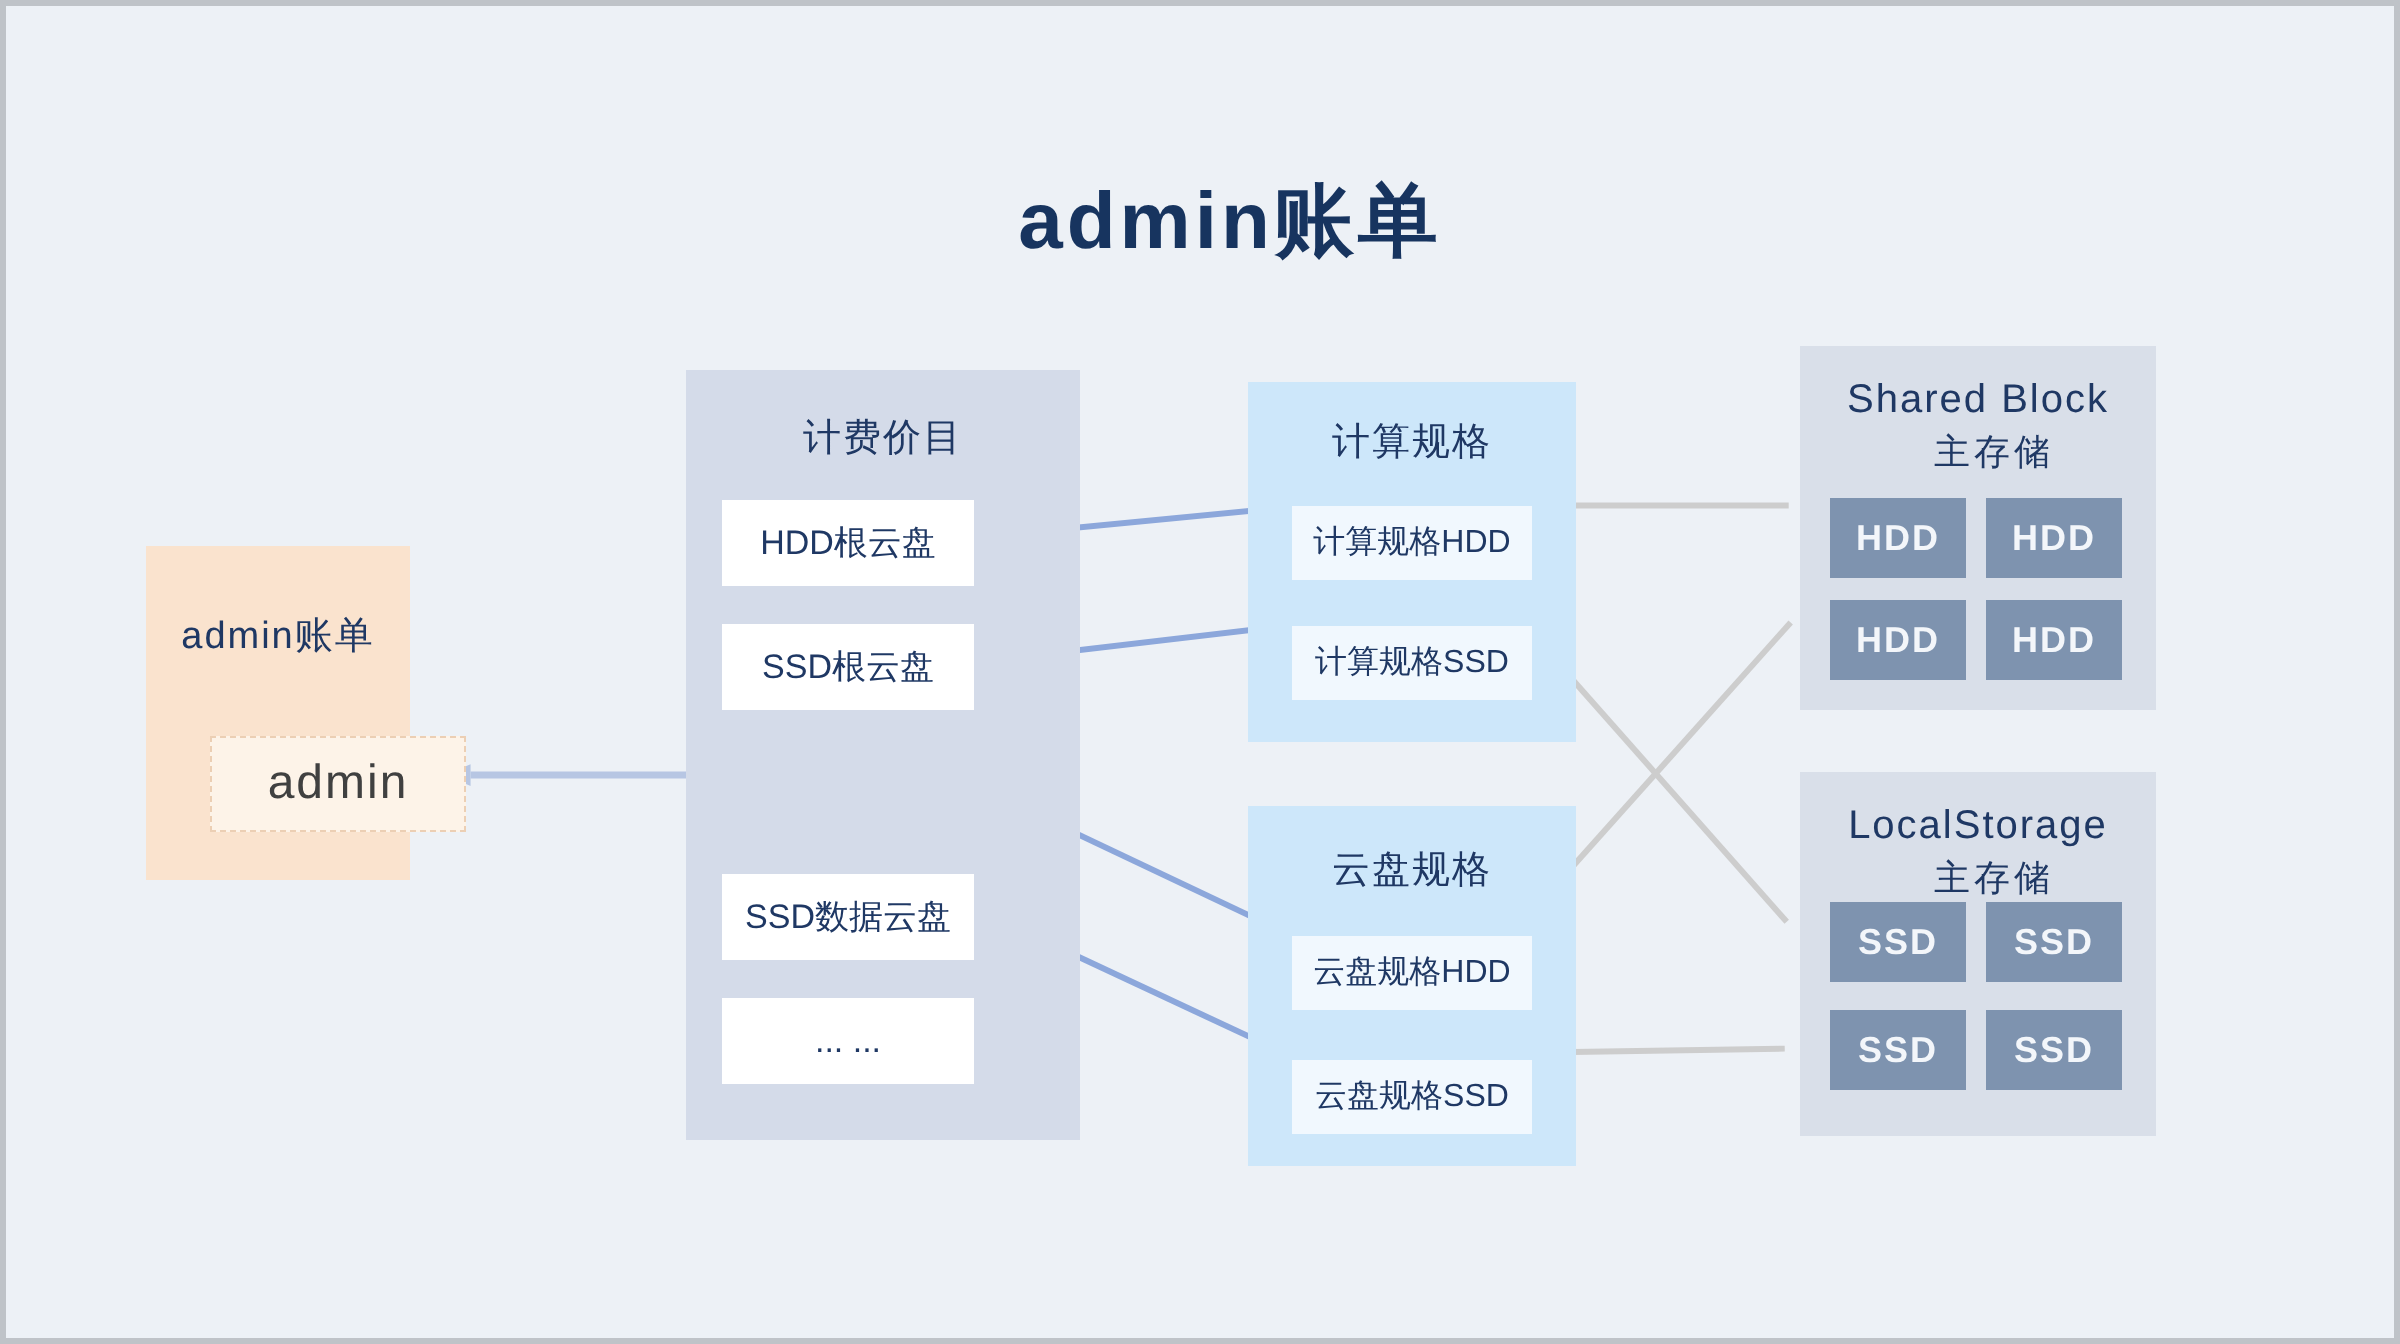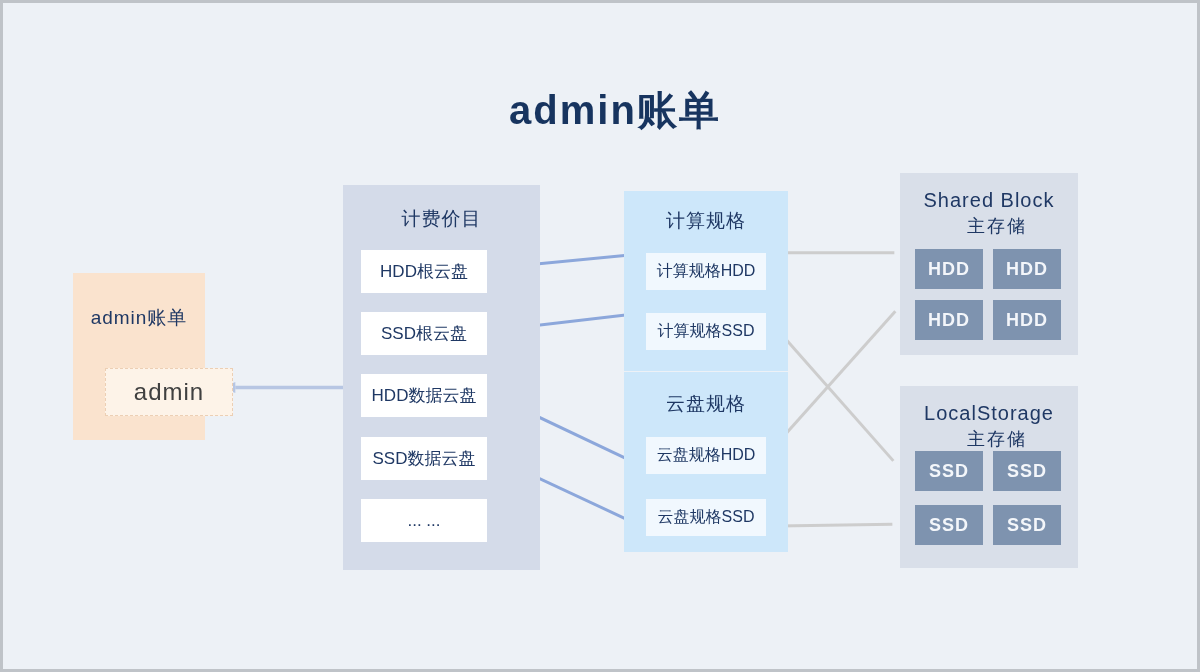--- a/index.html
+++ b/index.html
@@ -32,21 +32,21 @@
     font-size:24px;color:#404040;letter-spacing:1px;margin-left:15px;
   }
   .pricing-panel{left:340px;top:182px;width:186px;height:385px;background:#d4dbe9;padding-left:11px;}
   .white-item{
     position:absolute;left:18px;width:126px;height:43px;background:#ffffff;
     display:flex;align-items:center;justify-content:center;
     font-size:17px;color:#1f3864;
   }
   .spec-panel{width:164px;height:180px;background:#cde7fa;}
   .compute-spec-panel{left:621px;top:173px;margin-top:15px;}
-  .disk-spec-panel{left:621px;top:369px;}
+  .disk-spec-panel{left:621px;top:400px;}
   .spec-item{
     position:absolute;left:22px;width:120px;height:37px;background:#f1f8fe;
     display:flex;align-items:center;justify-content:center;
     font-size:16px;color:#1f3864;
   }
   .storage-panel{width:178px;height:182px;background:#d9dfe9;}
   .shared-block-panel{left:897px;top:170px;}
   .local-storage-panel{left:897px;top:383px;}
   .storage-panel .panel-title{top:16px;font-size:20px;}
   .storage-panel .panel-subtitle{top:41px;}
@@ -104,21 +104,20 @@
 
   <div class="panel admin-panel">
     <div class="panel-title" style="top:32px">admin账单</div>
     <div class="admin-inner">admin</div>
   </div>
 
   <div class="panel pricing-panel">
     <div class="panel-title" style="top:21px">计费价目</div>
     <div class="white-item" style="top:65px">HDD根云盘</div>
     <div class="white-item" style="top:127px">SSD根云盘</div>
-    <div class="white-item" style="top:189px">HDD数据云盘</div>
     <div class="white-item" style="top:252px">SSD数据云盘</div>
     <div class="white-item" style="top:314px">... ...</div>
   </div>
 
   <div class="panel spec-panel compute-spec-panel">
     <div class="panel-title" style="top:17px">计算规格</div>
     <div class="spec-item" style="top:62px">计算规格HDD</div>
     <div class="spec-item" style="top:122px">计算规格SSD</div>
   </div>
 

